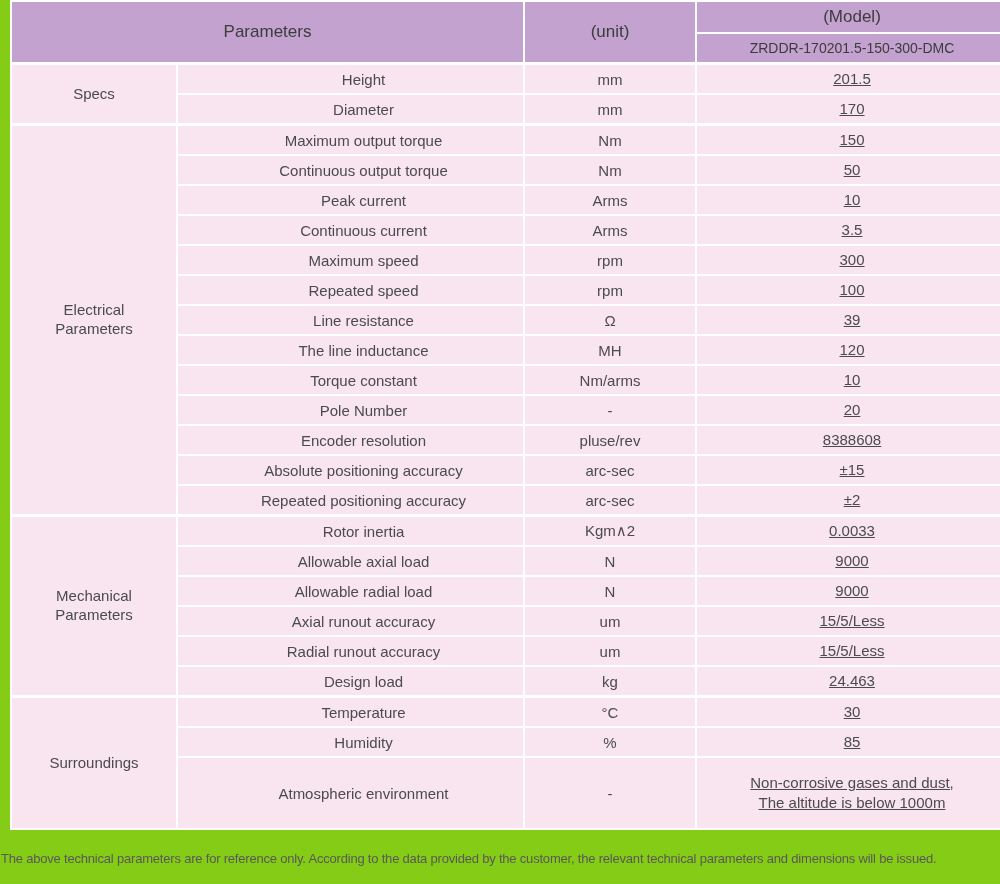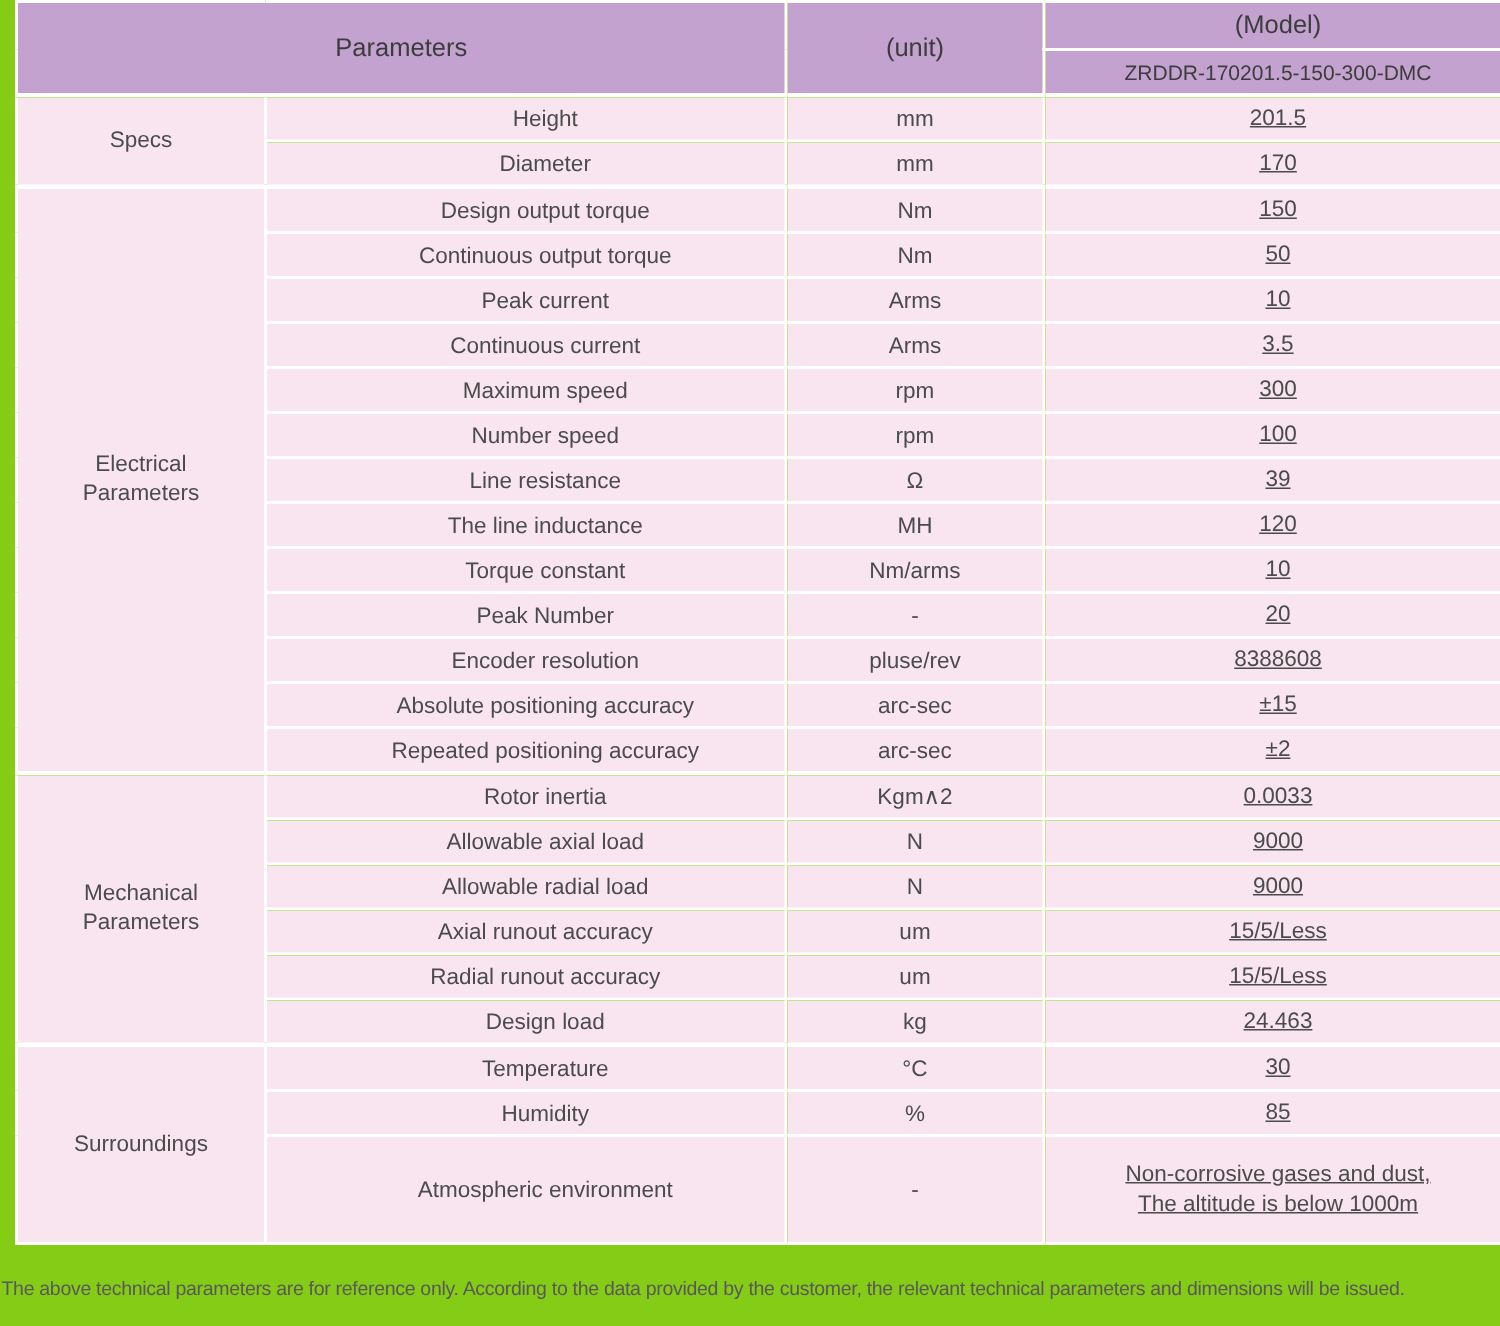--- a/index.html
+++ b/index.html
@@ -102,21 +102,21 @@
         <td class="value-cell">201.5</td>
       </tr>
       <tr>
         <td class="param-cell">Diameter</td>
         <td class="unit-cell">mm</td>
         <td class="value-cell">170</td>
       </tr>
 
       <tr class="section-start">
         <td class="cat-cell" rowspan="13">Electrical Parameters</td>
-        <td class="param-cell">Design output torque</td>
+        <td class="param-cell">Maximum output torque</td>
         <td class="unit-cell">Nm</td>
         <td class="value-cell">150</td>
       </tr>
       <tr>
         <td class="param-cell">Continuous output torque</td>
         <td class="unit-cell">Nm</td>
         <td class="value-cell">50</td>
       </tr>
       <tr>
         <td class="param-cell">Peak current</td>
@@ -127,41 +127,41 @@
         <td class="param-cell">Continuous current</td>
         <td class="unit-cell">Arms</td>
         <td class="value-cell">3.5</td>
       </tr>
       <tr>
         <td class="param-cell">Maximum speed</td>
         <td class="unit-cell">rpm</td>
         <td class="value-cell">300</td>
       </tr>
       <tr>
-        <td class="param-cell">Number speed</td>
+        <td class="param-cell">Repeated speed</td>
         <td class="unit-cell">rpm</td>
         <td class="value-cell">100</td>
       </tr>
       <tr>
         <td class="param-cell">Line resistance</td>
         <td class="unit-cell">Ω</td>
         <td class="value-cell">39</td>
       </tr>
       <tr>
         <td class="param-cell">The line inductance</td>
         <td class="unit-cell">MH</td>
         <td class="value-cell">120</td>
       </tr>
       <tr>
         <td class="param-cell">Torque constant</td>
         <td class="unit-cell">Nm/arms</td>
         <td class="value-cell">10</td>
       </tr>
       <tr>
-        <td class="param-cell">Peak Number</td>
+        <td class="param-cell">Pole Number</td>
         <td class="unit-cell">-</td>
         <td class="value-cell">20</td>
       </tr>
       <tr>
         <td class="param-cell">Encoder resolution</td>
         <td class="unit-cell">pluse/rev</td>
         <td class="value-cell">8388608</td>
       </tr>
       <tr>
         <td class="param-cell">Absolute positioning accuracy</td>

